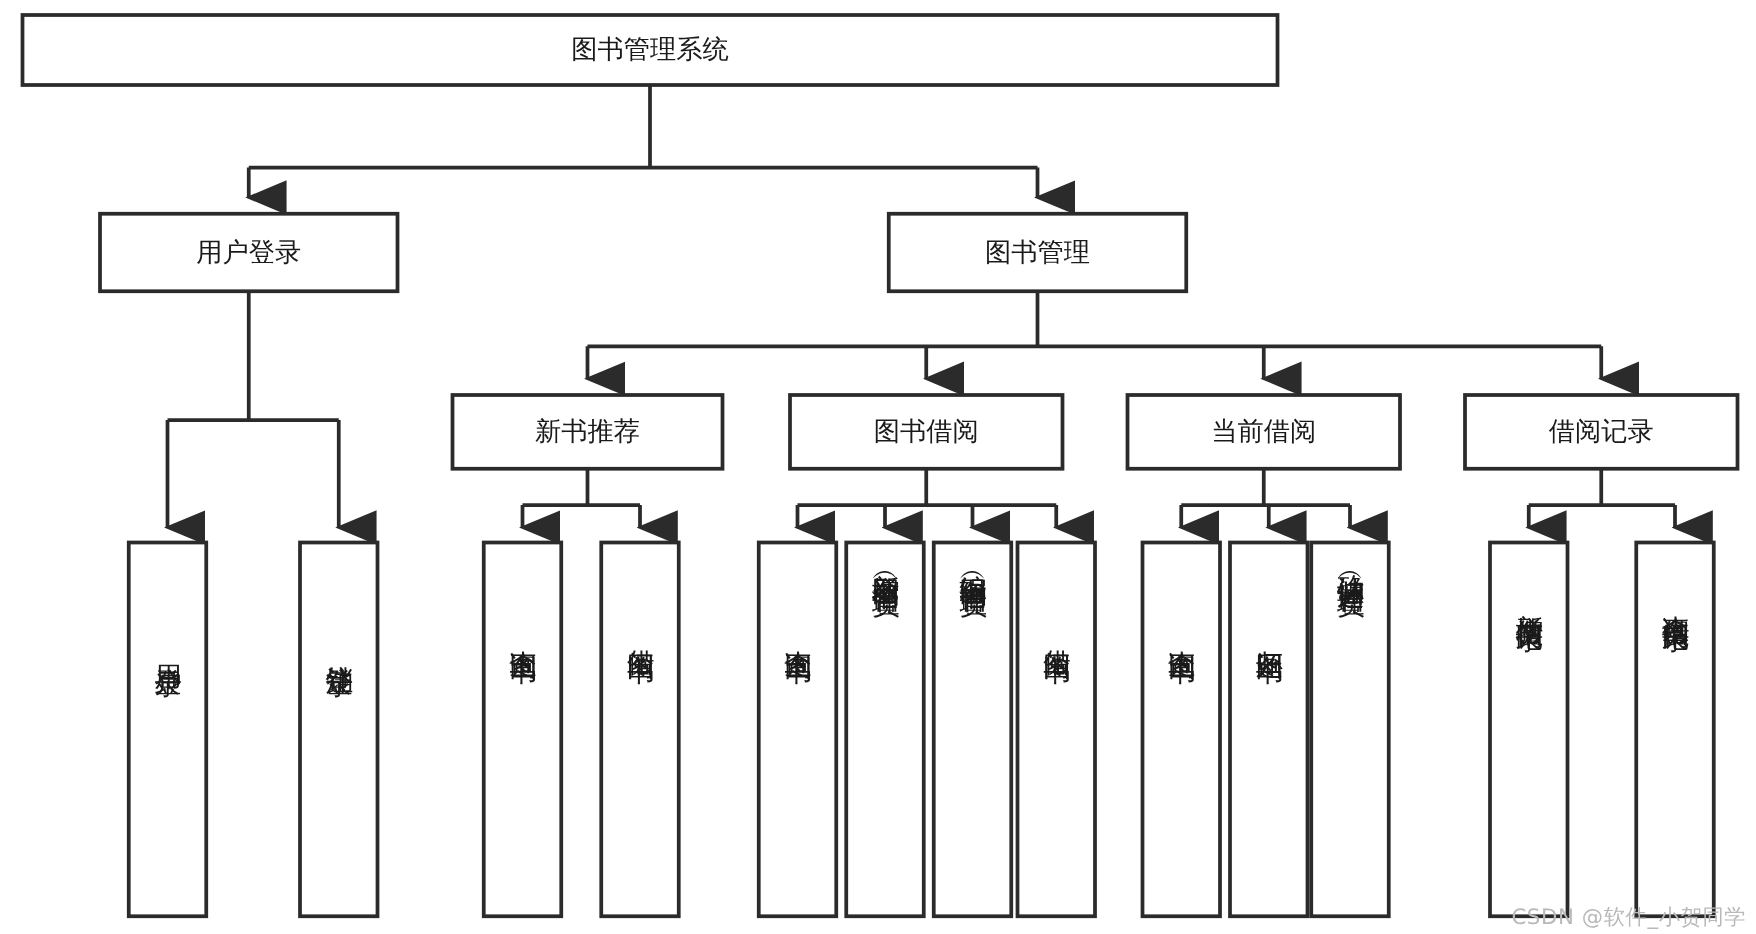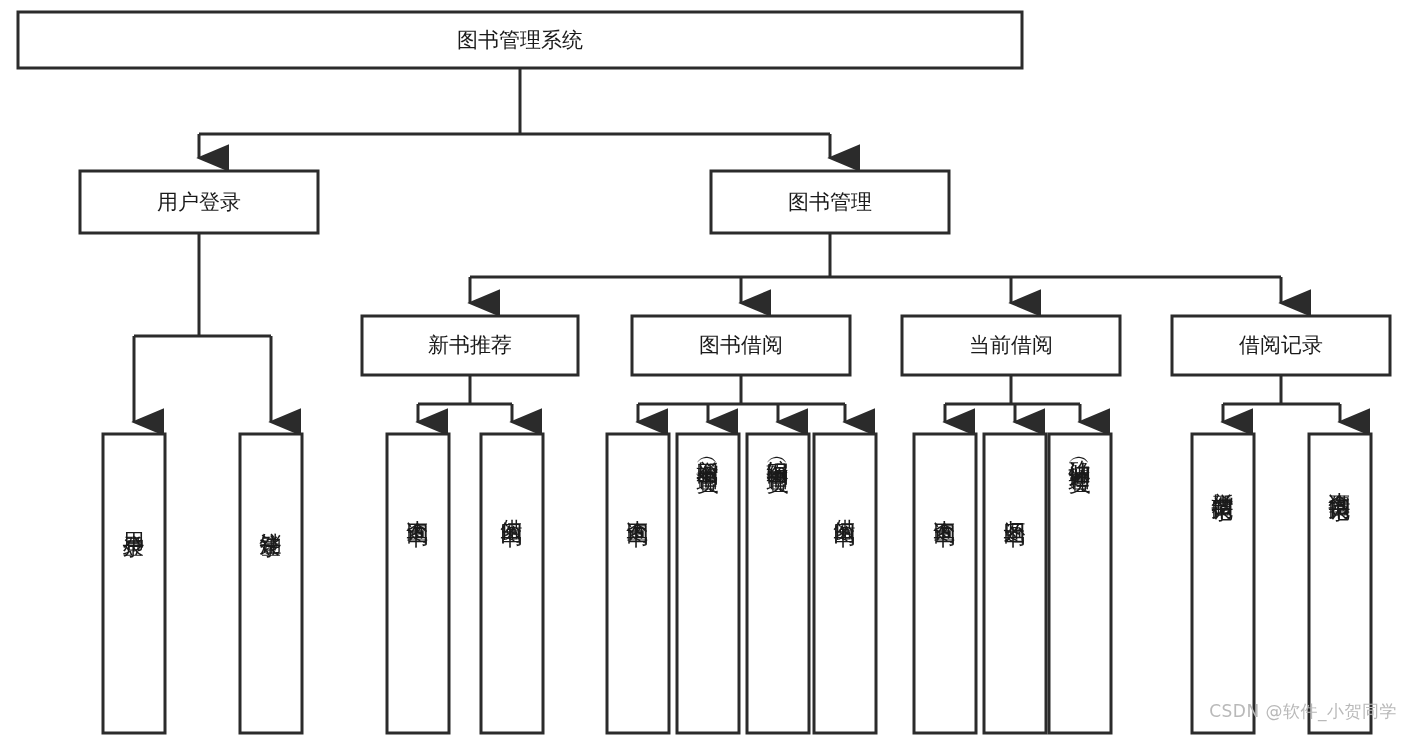--- a/index.html
+++ b/index.html
@@ -59,21 +59,21 @@
     font-family: "DejaVu Sans", "Liberation Sans", sans-serif;
     font-size: 22px;
     line-height: 1.05;
     letter-spacing: 2px;
     color: #1a1a1a;
     white-space: nowrap;
   }
   .watermark {
     position: absolute;
     right: 8px;
-    bottom: 24px;
+    bottom: 2px;
     font-family: "DejaVu Sans", "Liberation Sans", sans-serif;
     font-size: 17px;
     color: #b9b9b9;
     white-space: nowrap;
     letter-spacing: 0.5px;
   }
 </style>
 </head>
 <body>
 

